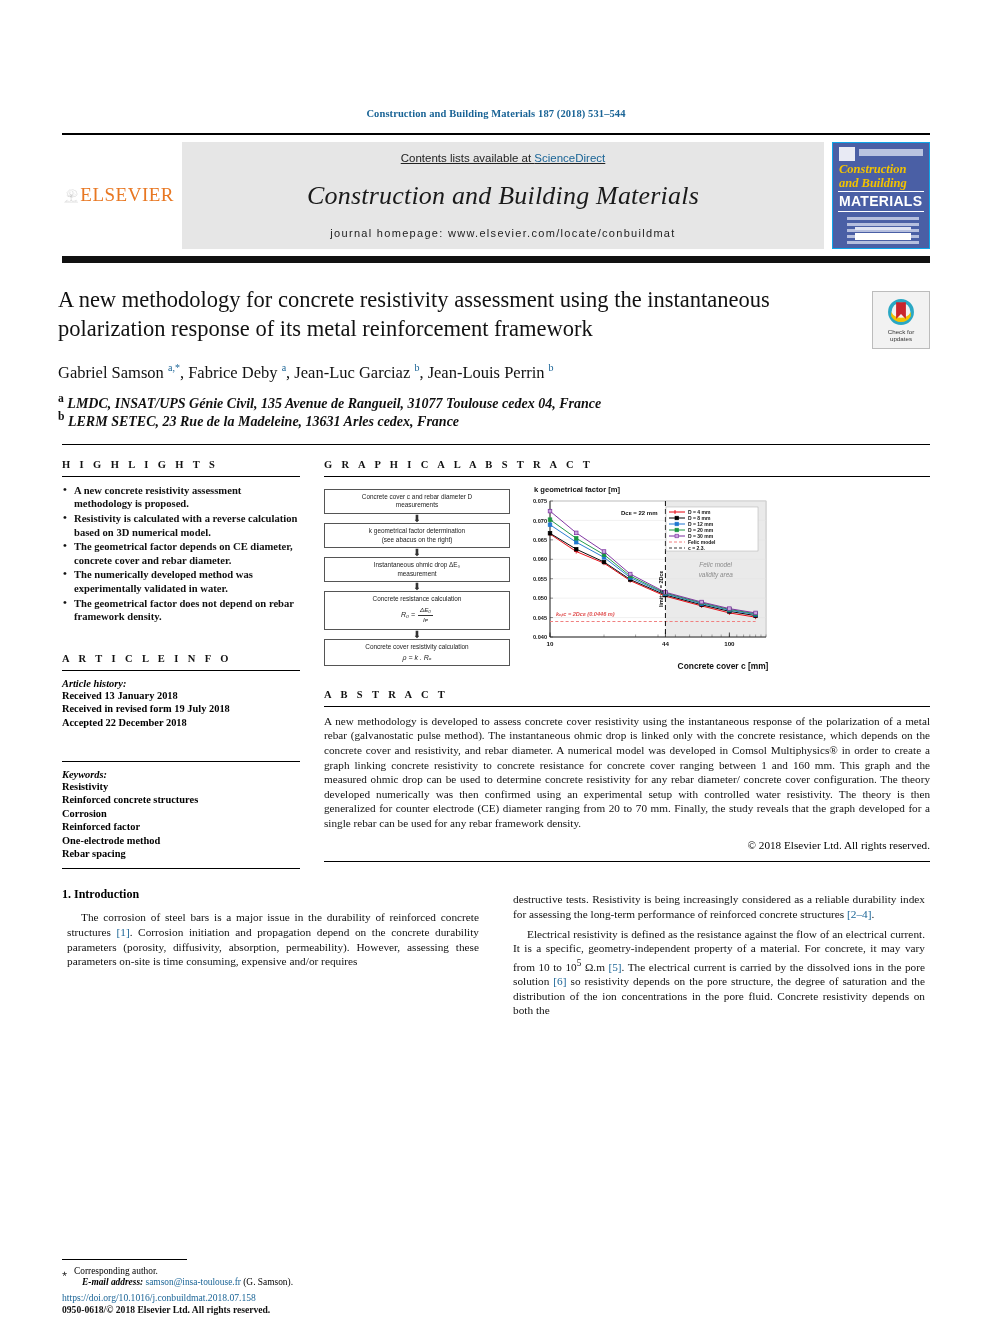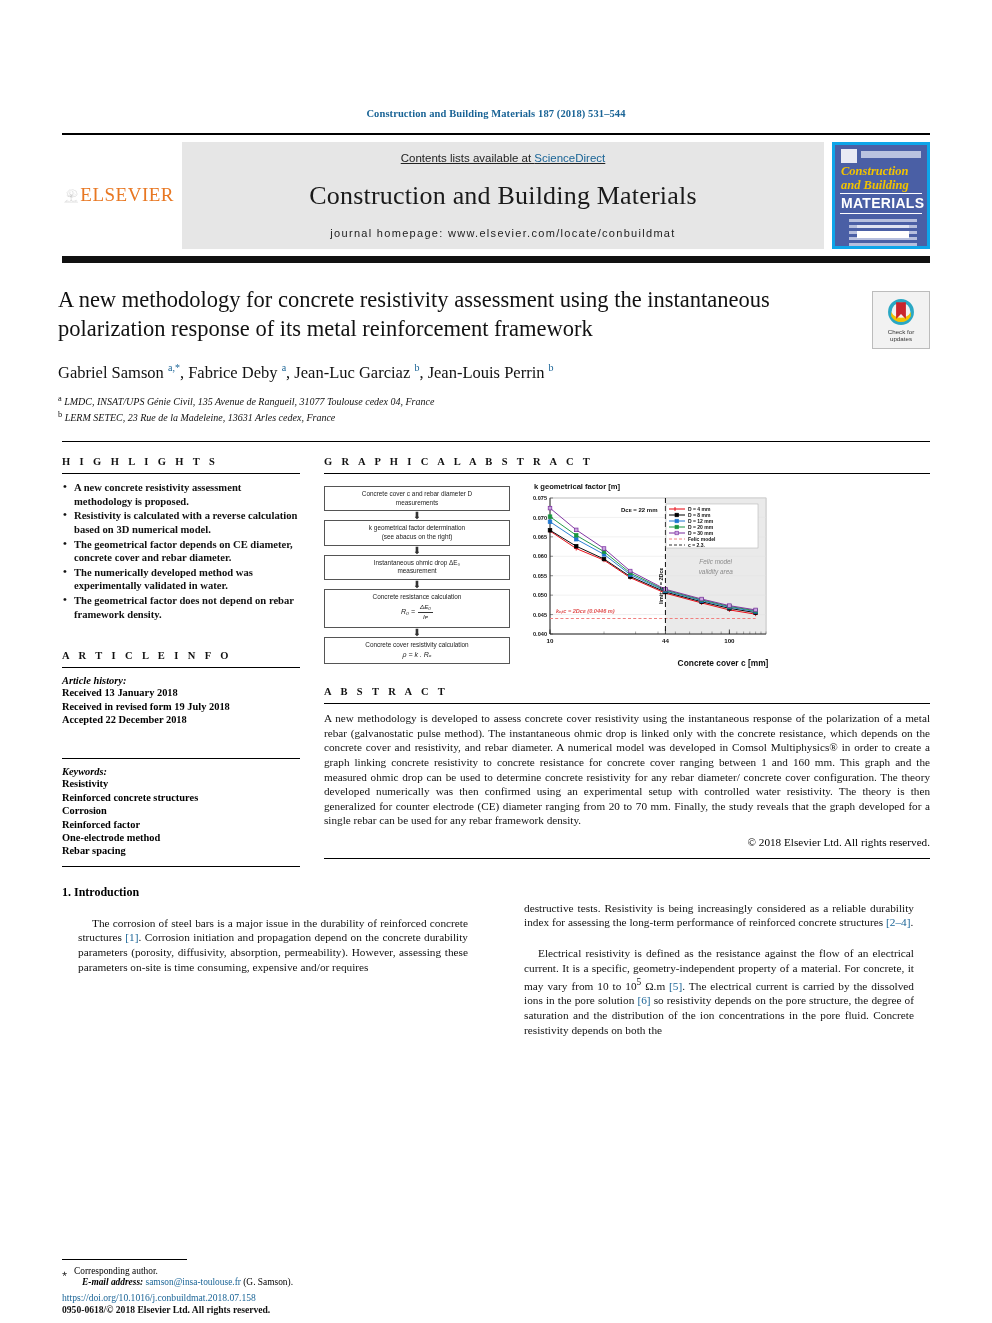--- a/index.html
+++ b/index.html
@@ -48,29 +48,29 @@
     flex: 1 1 auto;
     background: #e6e6e6;
     margin: 0 8px;
     display:flex; flex-direction:column; align-items:center; justify-content:space-between;
     padding: 10px 0 10px 0;
   }
   .contents-line { font-family:"Liberation Sans", sans-serif; font-size:11.5px; color:#222;text-decoration:underline; }
   .contents-line .sd { color:#1a6496; }
   .journal-title {
     font-family:"Liberation Serif", serif;
-    font-size: 26px; color:#1a1a1a; letter-spacing:.2px;
+    font-size: 26px; color:#1a1a1a; letter-spacing:.2px;font-style:italic;
   }
   .homepage-line {
     font-family:"Liberation Sans", sans-serif;
     font-size: 11px; letter-spacing: 1.3px; color:#222;
   }
   .cover-thumb {
     width: 98px; flex:none;
-    border: 3px solid #0ea5e9;
+    border: 1px solid #0ea5e9;
     background: #4a5fa5;
     position: relative;
     overflow:hidden;
   }
   .cov-topbar { position:absolute; left:26px; top:6px; right:6px; height:7px; background:#b9c3e0; }
   .cov-box { position:absolute; left:6px; top:4px; width:16px; height:14px; background:#e8eaf4; }
   .cov-t1,.cov-t2 {
     position:absolute; left:6px; right:4px;
     font-family:"Liberation Serif", serif; font-style:italic; font-weight:bold;
     color:#f2c300; font-size:12.5px; line-height:13px;
@@ -100,21 +100,21 @@
     font-size: 22.5px; line-height: 29px; color:#111; font-weight: normal;
     margin:0;
   }
   .authors {
     font-family:"Liberation Serif", serif;
     font-size: 16.5px; margin-top: 19px; color:#111;
   }
   .authors sup { color:#1a6496; font-size:10px; }
   .affil {
     font-family:"Liberation Serif", serif;
-    font-size: 10px; font-style: italic; font-weight:normal;
+    font-size: 14px; font-style: italic; font-weight:bold;
     line-height: 12.5px; margin-top: 10px; color:#111;
   }
   .affil sup { font-style:normal; }
   .crossmark {
     flex:none; width:58px; height:58px;
     border:1px solid #bcbcbc; background:#f2f2f2;
     display:flex; flex-direction:column; align-items:center; justify-content:center;
     margin-top: 6px;
   }
   .cm-mark { width:28px; height:28px; position:relative; }
@@ -200,21 +200,21 @@
   
   .body2 { margin: 18px 62px 0 62px; display:flex; gap: 24px; }
   .bcol { flex:1 1 0; }
   h2.sec {
     font-family:"Liberation Serif", serif;
     font-size: 12px; font-weight:bold; margin:0 0 8px 0;
   }
   p.bt {
     font-family:"Liberation Serif", serif;
     font-size: 11.3px; line-height: 14.6px; text-align:justify;
-    margin:16px; text-indent: 14px; color:#111;
+    margin:5px; text-indent: 14px; color:#111;
   }
   .lnk { color:#1a6496; }
 
   
   .footnote {
     position:absolute; left: 62px; width: 430px; bottom: 36px;
   }
   .fn-rule { border-top:1px solid #000; width: 125px; margin-bottom:5px; }
   .fn-line {
     font-family:"Liberation Serif", serif; font-size:9.4px; line-height:12.5px;

